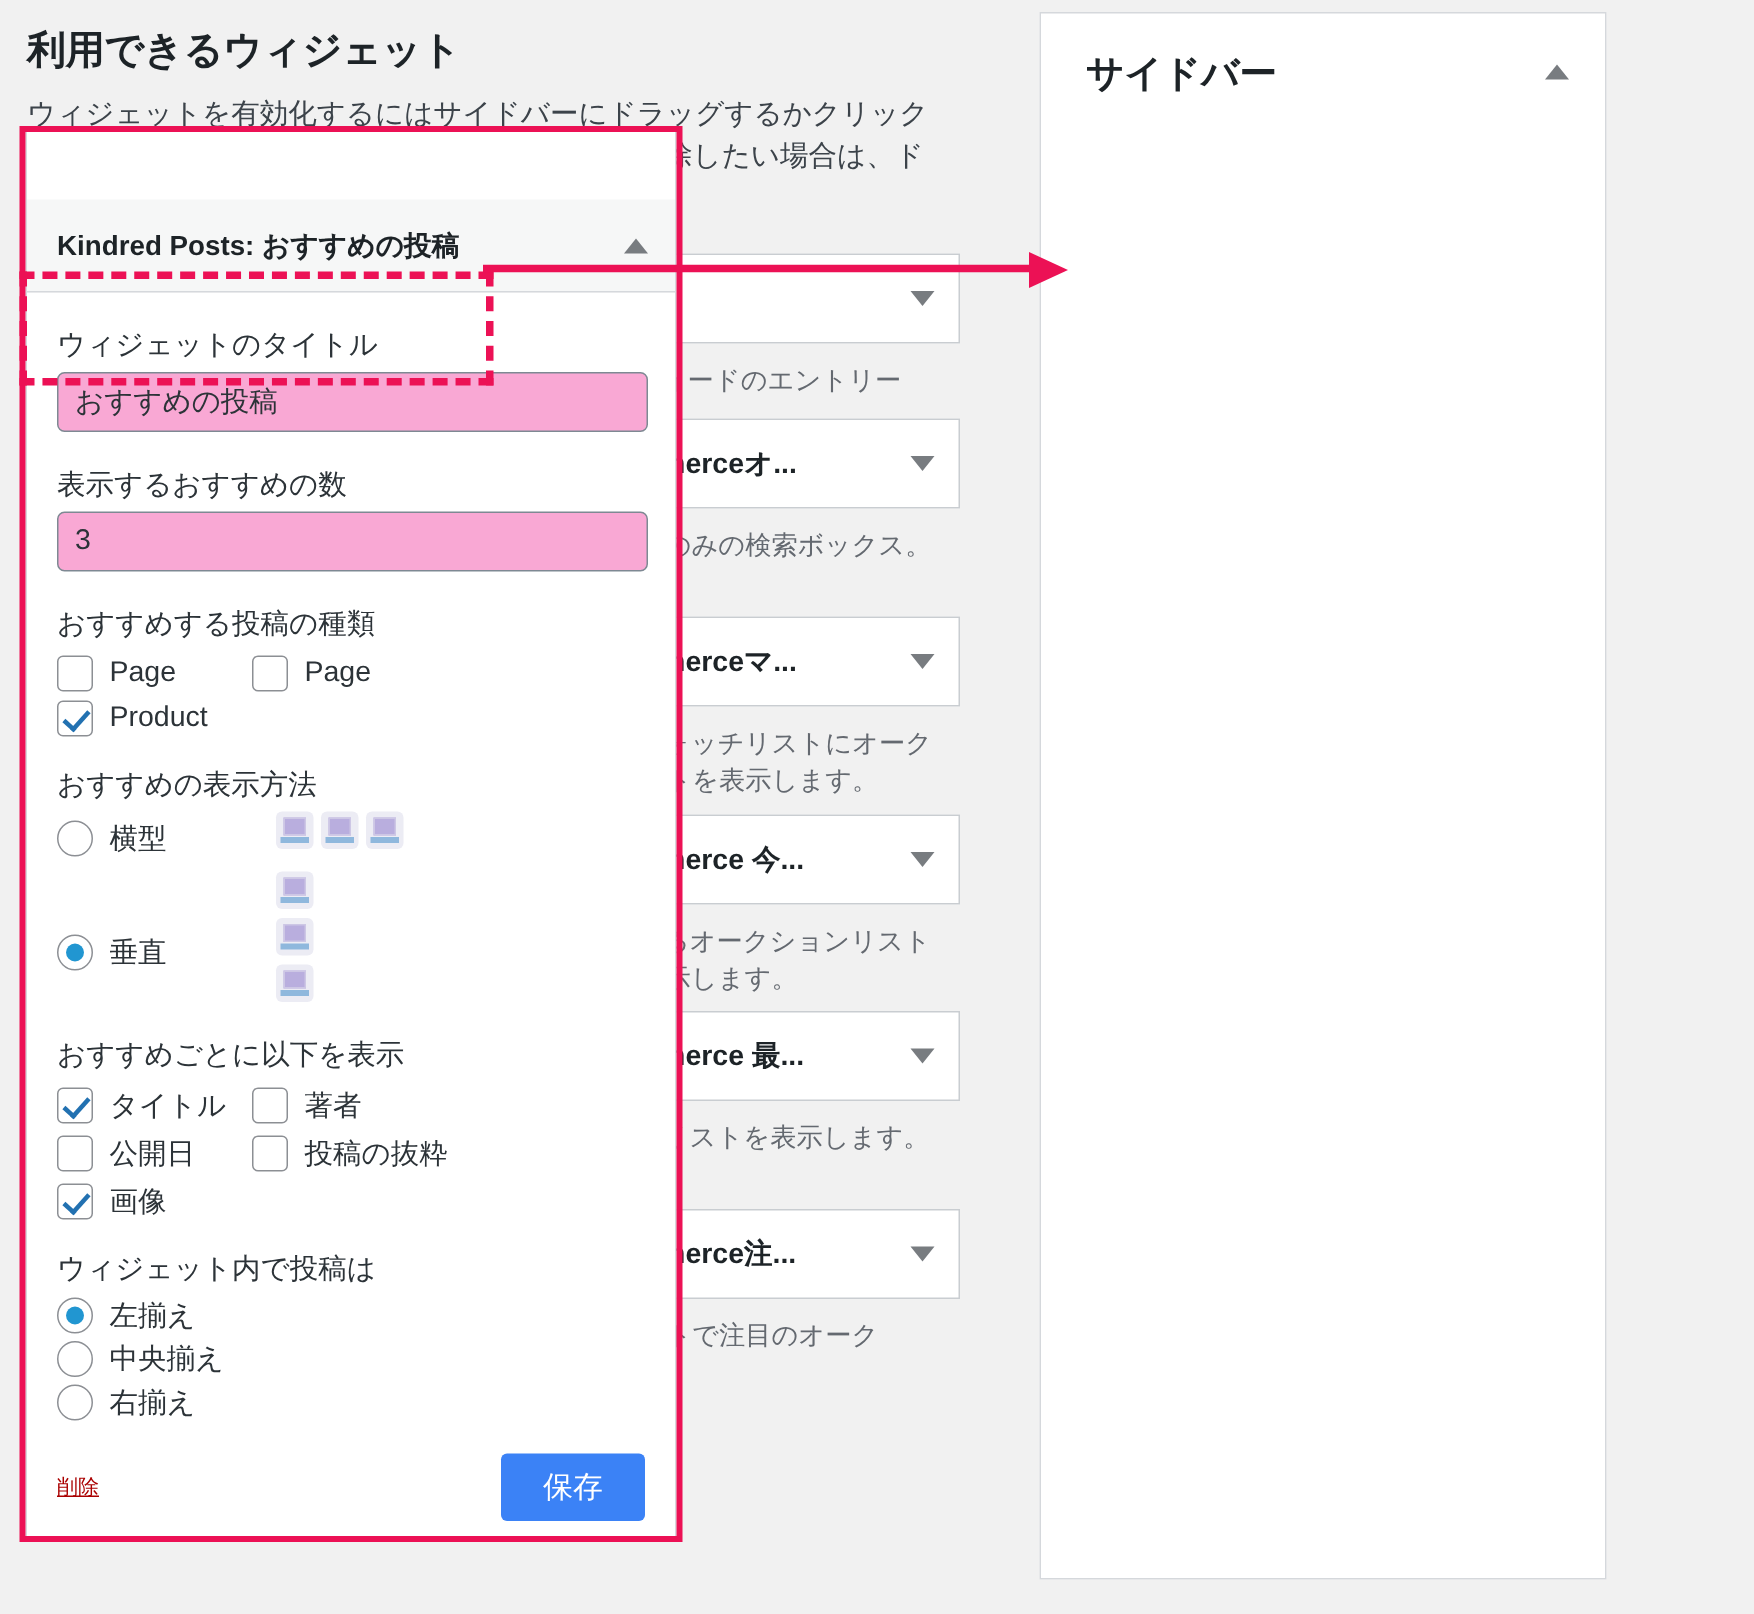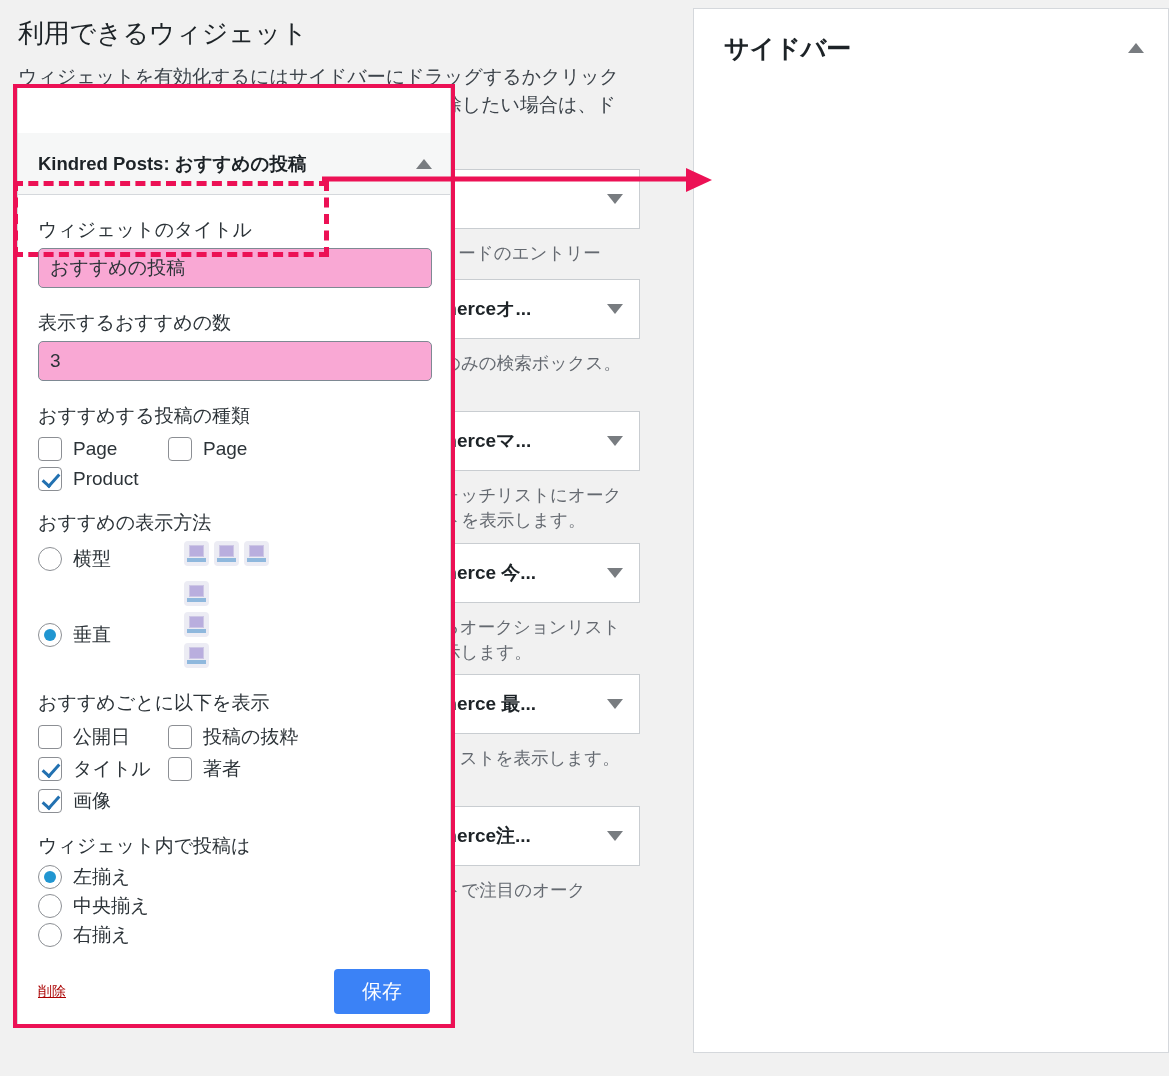--- a/index.html
+++ b/index.html
@@ -14,21 +14,21 @@
 
   
   .left-col {
     position: absolute;
     left: 0; top: 0;
     width: 660px; height: 1076px;
     padding: 16px 18px 0 18px;
   }
   .avail-title {
     font-size: 26px;
-    font-weight: normal;
+    font-weight: bold;
     color: #1d2327;
     margin: 0 0 12px 0;
     letter-spacing: -0.2px;
   }
   .avail-desc {
     font-size: 19px;
     line-height: 1.48;
     color: #3c434a;
     margin: 0 0 22px 0;
     max-width: 615px;
@@ -88,21 +88,21 @@
     position: absolute;
     left: 322px; top: 168px;
     width: 390px; height: 24px;
     z-index: 7;
   }
 
   
   .right-panel {
     position: absolute;
     left: 693px; top: 8px;
-    width: 476px; height: 1045px;
+    width: 378px; height: 1045px;
     background: #fff;
     border: 1px solid #d5d8dc;
   }
   .sidebar-head {
     height: 78px;
     display: flex;
     align-items: center;
     justify-content: space-between;
     padding: 0 24px 0 30px;
   }
@@ -491,42 +491,42 @@
           </div>
         </div>
       </div>
 
       <div class="gap-lg"></div>
 
       <div class="field-label">おすすめごとに以下を表示</div>
       <div class="two-col-opts">
         <div class="colA">
           <div class="opt-row">
+            <span class="chk on"></span>
+            <span class="opt-label">タイトル</span>
+          </div>
+        </div>
+        <div class="colB">
+          <div class="opt-row">
+            <span class="chk"></span>
+            <span class="opt-label">著者</span>
+          </div>
+        </div>
+      </div>
+      <div class="two-col-opts">
+        <div class="colA">
+          <div class="opt-row">
             <span class="chk"></span>
             <span class="opt-label">公開日</span>
           </div>
         </div>
         <div class="colB">
           <div class="opt-row">
             <span class="chk"></span>
             <span class="opt-label">投稿の抜粋</span>
-          </div>
-        </div>
-      </div>
-      <div class="two-col-opts">
-        <div class="colA">
-          <div class="opt-row">
-            <span class="chk on"></span>
-            <span class="opt-label">タイトル</span>
-          </div>
-        </div>
-        <div class="colB">
-          <div class="opt-row">
-            <span class="chk"></span>
-            <span class="opt-label">著者</span>
           </div>
         </div>
       </div>
       <div class="two-col-opts">
         <div class="colA">
           <div class="opt-row">
             <span class="chk on"></span>
             <span class="opt-label">画像</span>
           </div>
         </div>

